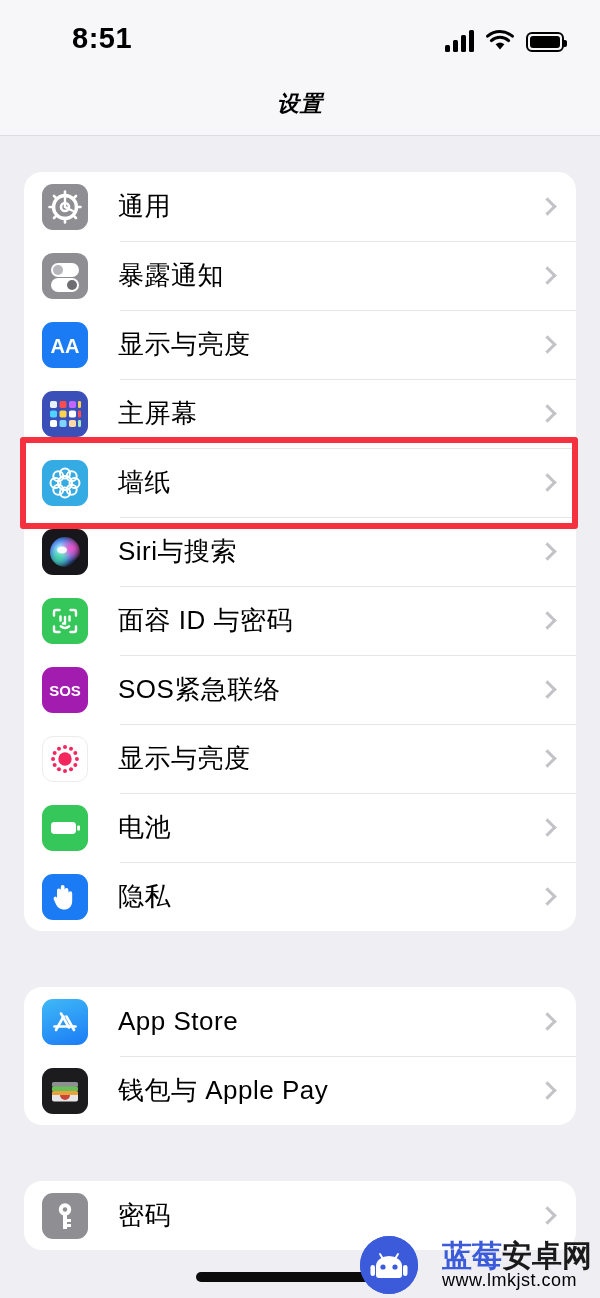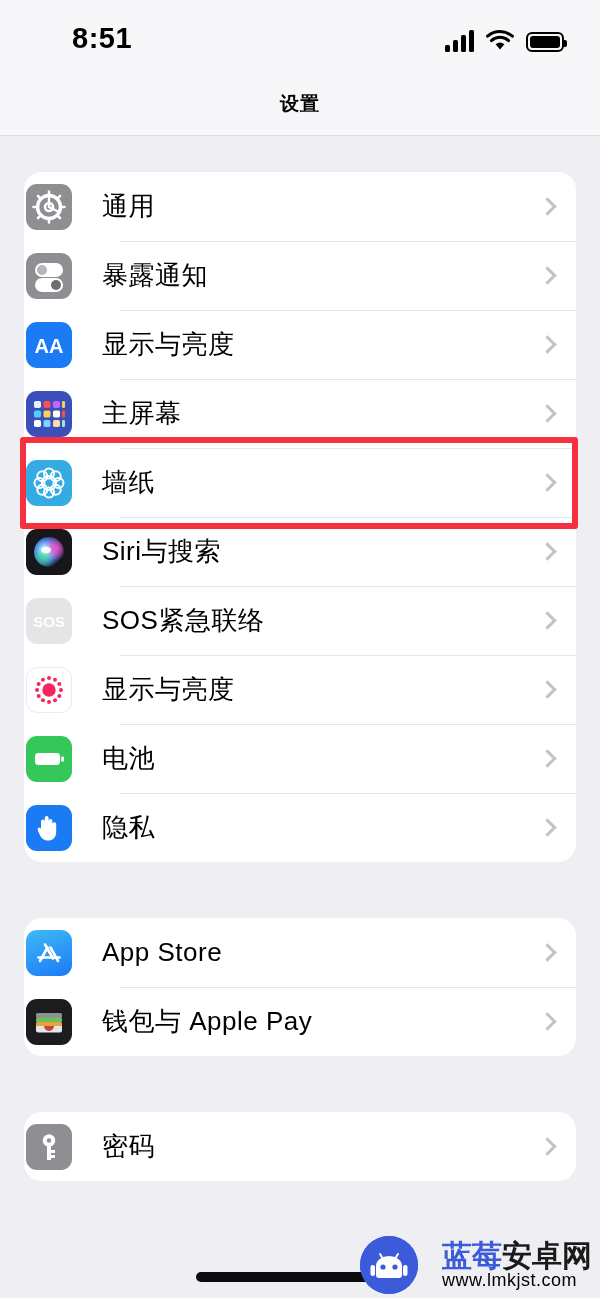--- a/index.html
+++ b/index.html
@@ -48,40 +48,40 @@
   .battery-fill { width: 100%; height: 100%; background: #000; border-radius: 3px; }
 
   
   .navbar {
     position: absolute; top: 72px; left: 0;
     width: 600px; height: 64px;
     background: #f7f7fa;
     border-bottom: 1px solid #dcdce1;
     display: flex; align-items: center; justify-content: center;
   }
-  .nav-title { font-size: 19px; font-weight: 700; color: #000; letter-spacing: 1px; }
+  .nav-title { font-size: 22px; font-weight: 700; color: #000; letter-spacing: 1px; font-style: italic; }
 
   
   .content { position: absolute; top: 136px; left: 0; width: 600px; }
 
   .card {
     margin: 0 24px;
     background: #fff;
     border-radius: 18px;
     overflow: hidden;
   }
   .group-gap-1 { height: 36px; }
   .group-gap-2 { height: 56px; }
   .group-gap-3 { height: 56px; }
 
   .row {
     position: relative;
     height: 69px;
     display: flex; align-items: center;
-    padding-left: 2px; padding-right: 22px;
+    padding-left: 18px; padding-right: 22px;
   }
   .row + .row::before {
     content: ""; position: absolute; left: 96px; right: 0; top: 0;
     height: 1px; background: #e6e6e9;
   }
   .row-icon {
     width: 46px; height: 46px; border-radius: 11px;
     flex: 0 0 46px;
     display: flex; align-items: center; justify-content: center;
     position: relative; overflow: hidden;
@@ -289,23 +289,41 @@
             <circle cx="23" cy="23" r="15" fill="url(#siriA)"></circle>
             <circle cx="23" cy="23" r="15" fill="url(#siriB)"></circle>
             <circle cx="23" cy="23" r="15" fill="url(#siriC)"></circle>
             <ellipse cx="20" cy="21" rx="5" ry="3.4" fill="#ffffff" opacity="0.9"></ellipse>
           </svg>
         </div>
         <div class="row-label">Siri与搜索</div>
         <div class="chev"></div>
       </div>
 
-
-      <div class="row">
-        <div class="row-icon" style="background:#e5e5e5;">
+      <div class="row">
+        <div class="row-icon" style="background:#35c759;">
+          <svg class="ic-svg" viewBox="0 0 46 46">
+            <g stroke="#fff" stroke-width="2.4" fill="none" stroke-linecap="round">
+              <path d="M12 17.5 V14 a2 2 0 0 1 2-2 h3.5"></path>
+              <path d="M34 17.5 V14 a2 2 0 0 0-2-2 h-3.5"></path>
+              <path d="M12 28.5 V32 a2 2 0 0 0 2 2 h3.5"></path>
+              <path d="M34 28.5 V32 a2 2 0 0 1-2 2 h-3.5"></path>
+              <line x1="18.5" y1="18.5" x2="18.5" y2="22.5"></line>
+              <line x1="27.5" y1="18.5" x2="27.5" y2="22.5"></line>
+              <path d="M23 19 V25.5 h-2"></path>
+              <path d="M18.8 28.2 q4.2 3.4 8.4 0"></path>
+            </g>
+          </svg>
+        </div>
+        <div class="row-label">面容 ID 与密码</div>
+        <div class="chev"></div>
+      </div>
+
+      <div class="row">
+        <div class="row-icon" style="background:#a21caf;">
           <svg class="ic-svg" viewBox="0 0 46 46">
             <text x="23" y="29" font-size="15" font-weight="700" fill="#fff" text-anchor="middle" font-family="Liberation Sans, sans-serif">SOS</text>
           </svg>
         </div>
         <div class="row-label">SOS紧急联络</div>
         <div class="chev"></div>
       </div>
 
       <div class="row">
         <div class="row-icon" style="background:#ffffff;border:1px solid #ececee;">

